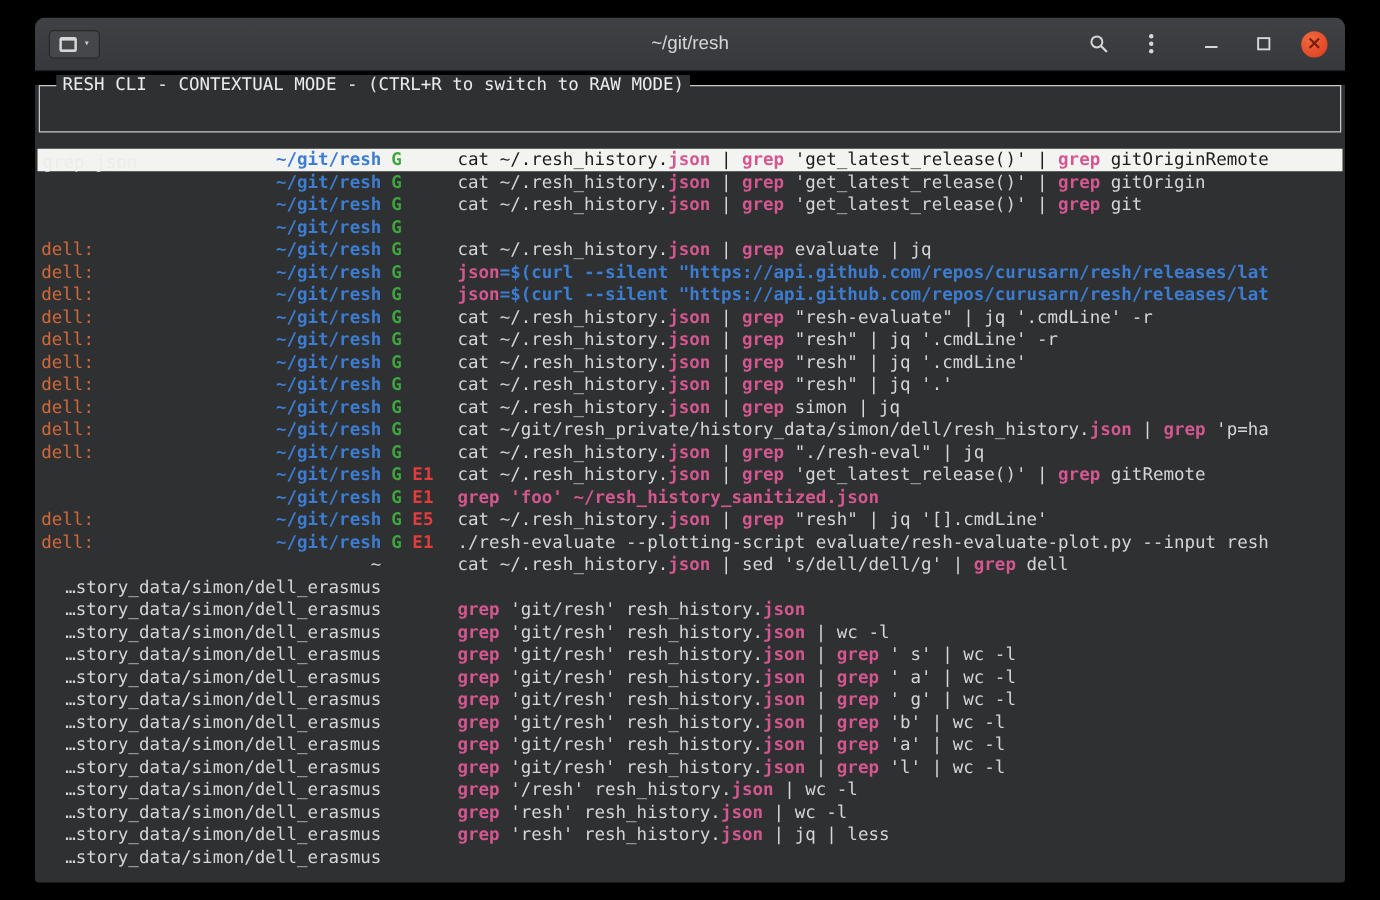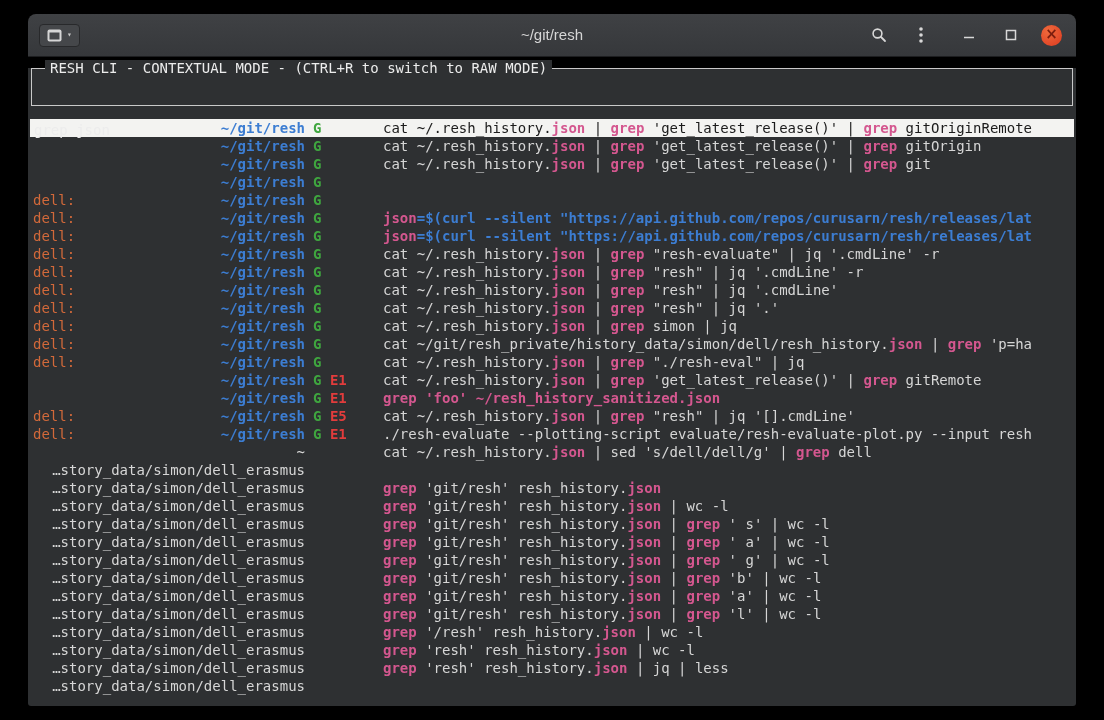--- a/index.html
+++ b/index.html
@@ -29,21 +29,21 @@
                   color:#ececec;font-size:14px;white-space:pre;}
   .resh-query{position:absolute;left:2px;top:14px;color:#ececec;font-size:14px;white-space:pre;margin-top:39px;}
   .rows{margin:13px 2px 0 2px;}
   .row{display:flex;height:18px;line-height:18px;font-size:14px;white-space:pre;
        overflow:hidden;padding-left:3px;}
   .row.selected{background:#f3f3f1;}
   .col-hostdir{width:272px;flex:none;display:flex;overflow:hidden;}
   .host{color:#d2693a;}
   .dir{margin-left:auto;}
   .col-flags{width:44px;flex:none;margin-left:8px;}
-  .col-cmd{flex:1;margin-left:26px;overflow:hidden;}
+  .col-cmd{flex:1;margin-left:9px;overflow:hidden;}
   .c-d{color:#d6d6d6;}
   .row.selected .c-d{color:#1b1b1b;}
   .c-m{color:#d4578f;font-weight:bold;}
   .c-b{color:#3c7dd2;font-weight:bold;}
   .c-g{color:#3fa63f;font-weight:bold;}
   .c-r{color:#e23c3c;font-weight:bold;}
   .c-t{color:#4aa39b;}
   .c-o{color:#d2693a;text-align:center;}
   svg{display:block;}
 </style>
@@ -105,21 +105,21 @@
   <div class="terminal">
     <div class="resh-box">
       <div class="resh-box-title">RESH CLI - CONTEXTUAL MODE - (CTRL+R to switch to RAW MODE)</div>
       <div class="resh-query">grep json</div>
     </div>
     <div class="rows">
         <div class="row selected"><div class="col-hostdir"><span class="host c-o"></span><span class="dir c-b">~/git/resh</span></div><div class="col-flags"><span class="c-g">G</span></div><div class="col-cmd"><span class="c-d">cat ~/.resh_history.</span><span class="c-m">json</span><span class="c-d"> | </span><span class="c-m">grep</span><span class="c-d"> 'get_latest_release()' | </span><span class="c-m">grep</span><span class="c-d"> gitOriginRemote</span></div></div>
         <div class="row"><div class="col-hostdir"><span class="host c-o"></span><span class="dir c-b">~/git/resh</span></div><div class="col-flags"><span class="c-g">G</span></div><div class="col-cmd"><span class="c-d">cat ~/.resh_history.</span><span class="c-m">json</span><span class="c-d"> | </span><span class="c-m">grep</span><span class="c-d"> 'get_latest_release()' | </span><span class="c-m">grep</span><span class="c-d"> gitOrigin</span></div></div>
         <div class="row"><div class="col-hostdir"><span class="host c-o"></span><span class="dir c-b">~/git/resh</span></div><div class="col-flags"><span class="c-g">G</span></div><div class="col-cmd"><span class="c-d">cat ~/.resh_history.</span><span class="c-m">json</span><span class="c-d"> | </span><span class="c-m">grep</span><span class="c-d"> 'get_latest_release()' | </span><span class="c-m">grep</span><span class="c-d"> git</span></div></div>
         <div class="row"><div class="col-hostdir"><span class="host c-o"></span><span class="dir c-b">~/git/resh</span></div><div class="col-flags"><span class="c-g">G</span></div></div>
-        <div class="row"><div class="col-hostdir"><span class="host c-o">dell:</span><span class="dir c-b">~/git/resh</span></div><div class="col-flags"><span class="c-g">G</span></div></div>
+        <div class="row"><div class="col-hostdir"><span class="host c-o">dell:</span><span class="dir c-b">~/git/resh</span></div><div class="col-flags"><span class="c-g">G</span></div><div class="col-cmd"><span class="c-d">cat ~/.resh_history.</span><span class="c-m">json</span><span class="c-d"> | </span><span class="c-m">grep</span><span class="c-d"> evaluate | jq</span></div></div>
         <div class="row"><div class="col-hostdir"><span class="host c-o">dell:</span><span class="dir c-b">~/git/resh</span></div><div class="col-flags"><span class="c-g">G</span></div><div class="col-cmd"><span class="c-m">json</span><span class="c-b">=$(curl --silent "https://api.github.com/repos/curusarn/resh/releases/lat</span></div></div>
         <div class="row"><div class="col-hostdir"><span class="host c-o">dell:</span><span class="dir c-b">~/git/resh</span></div><div class="col-flags"><span class="c-g">G</span></div><div class="col-cmd"><span class="c-m">json</span><span class="c-b">=$(curl --silent "https://api.github.com/repos/curusarn/resh/releases/lat</span></div></div>
         <div class="row"><div class="col-hostdir"><span class="host c-o">dell:</span><span class="dir c-b">~/git/resh</span></div><div class="col-flags"><span class="c-g">G</span></div><div class="col-cmd"><span class="c-d">cat ~/.resh_history.</span><span class="c-m">json</span><span class="c-d"> | </span><span class="c-m">grep</span><span class="c-d"> "resh-evaluate" | jq '.cmdLine' -r</span></div></div>
         <div class="row"><div class="col-hostdir"><span class="host c-o">dell:</span><span class="dir c-b">~/git/resh</span></div><div class="col-flags"><span class="c-g">G</span></div><div class="col-cmd"><span class="c-d">cat ~/.resh_history.</span><span class="c-m">json</span><span class="c-d"> | </span><span class="c-m">grep</span><span class="c-d"> "resh" | jq '.cmdLine' -r</span></div></div>
         <div class="row"><div class="col-hostdir"><span class="host c-o">dell:</span><span class="dir c-b">~/git/resh</span></div><div class="col-flags"><span class="c-g">G</span></div><div class="col-cmd"><span class="c-d">cat ~/.resh_history.</span><span class="c-m">json</span><span class="c-d"> | </span><span class="c-m">grep</span><span class="c-d"> "resh" | jq '.cmdLine'</span></div></div>
         <div class="row"><div class="col-hostdir"><span class="host c-o">dell:</span><span class="dir c-b">~/git/resh</span></div><div class="col-flags"><span class="c-g">G</span></div><div class="col-cmd"><span class="c-d">cat ~/.resh_history.</span><span class="c-m">json</span><span class="c-d"> | </span><span class="c-m">grep</span><span class="c-d"> "resh" | jq '.'</span></div></div>
         <div class="row"><div class="col-hostdir"><span class="host c-o">dell:</span><span class="dir c-b">~/git/resh</span></div><div class="col-flags"><span class="c-g">G</span></div><div class="col-cmd"><span class="c-d">cat ~/.resh_history.</span><span class="c-m">json</span><span class="c-d"> | </span><span class="c-m">grep</span><span class="c-d"> simon | jq</span></div></div>
         <div class="row"><div class="col-hostdir"><span class="host c-o">dell:</span><span class="dir c-b">~/git/resh</span></div><div class="col-flags"><span class="c-g">G</span></div><div class="col-cmd"><span class="c-d">cat ~/git/resh_private/history_data/simon/dell/resh_history.</span><span class="c-m">json</span><span class="c-d"> | </span><span class="c-m">grep</span><span class="c-d"> 'p=ha</span></div></div>
         <div class="row"><div class="col-hostdir"><span class="host c-o">dell:</span><span class="dir c-b">~/git/resh</span></div><div class="col-flags"><span class="c-g">G</span></div><div class="col-cmd"><span class="c-d">cat ~/.resh_history.</span><span class="c-m">json</span><span class="c-d"> | </span><span class="c-m">grep</span><span class="c-d"> "./resh-eval" | jq</span></div></div>
         <div class="row"><div class="col-hostdir"><span class="host c-o"></span><span class="dir c-b">~/git/resh</span></div><div class="col-flags"><span class="c-g">G</span> <span class="c-r">E1</span></div><div class="col-cmd"><span class="c-d">cat ~/.resh_history.</span><span class="c-m">json</span><span class="c-d"> | </span><span class="c-m">grep</span><span class="c-d"> 'get_latest_release()' | </span><span class="c-m">grep</span><span class="c-d"> gitRemote</span></div></div>

